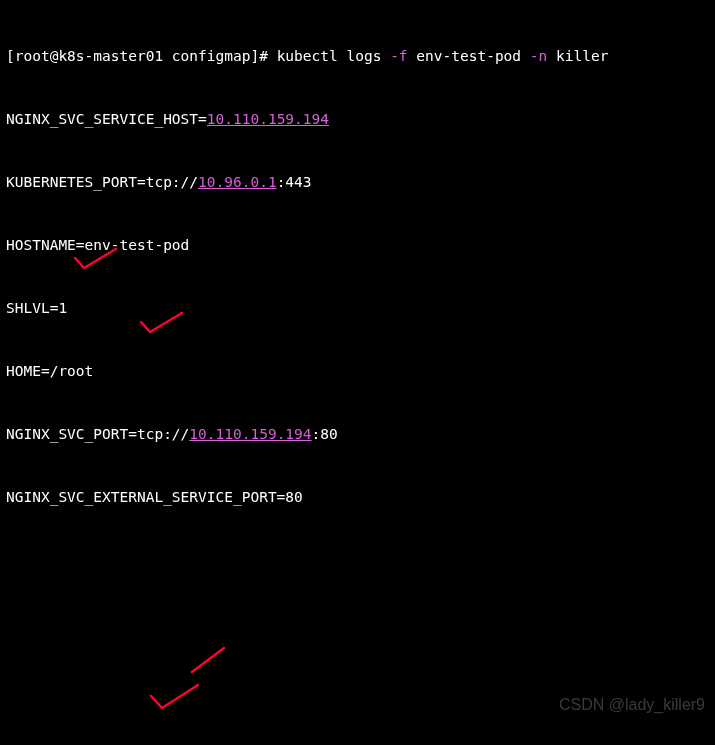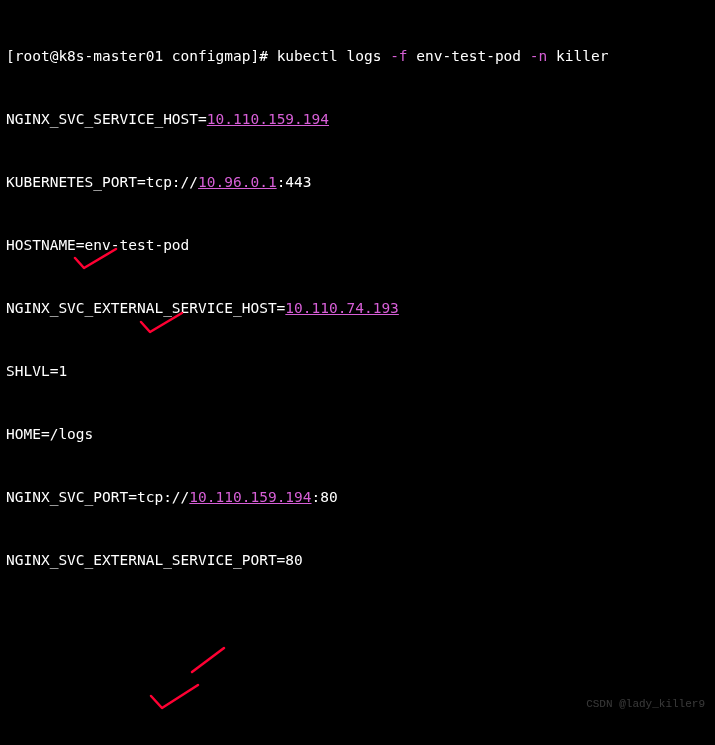--- a/index.html
+++ b/index.html
@@ -31,35 +31,34 @@
   
   .check {
     position: absolute;
     pointer-events: none;
   }
   .watermark {
     position: absolute;
     right: 10px;
     bottom: 22px;
     color: rgba(255,255,255,0.22);
-    font-family: Liberation Mono, monospace;
-    font-size: 11px;
+    font-family: Liberation Sans, sans-serif;
+    font-size: 16px;
   }
 </style>
 </head>
 <body>
 
 <div class="terminal">
   <span class="line"><span class="prompt">[root@k8s-master01 configmap]# </span><span class="cmd">kubectl logs </span><span class="flag">-f</span><span class="arg"> env-test-pod </span><span class="flag">-n</span><span class="arg"> killer</span></span>
   <span class="line"><span>NGINX_SVC_SERVICE_HOST=</span><span class="ip">10.110.159.194</span><span></span></span>
   <span class="line"><span>KUBERNETES_PORT=tcp://</span><span class="ip">10.96.0.1</span><span>:443</span></span>
   <span class="line"><span>HOSTNAME=env-test-pod</span></span>
-  <span class="line"><span>NGINX_SVC_EXTERNAL_SERVICE_HOST=</span><span class="ip">10.110.74.193</span></span>
   <span class="line"><span>SHLVL=1</span></span>
-  <span class="line"><span>HOME=/logs</span></span>
+  <span class="line"><span>HOME=/root</span></span>
   <span class="line"><span>NGINX_SVC_PORT=tcp://</span><span class="ip">10.110.159.194</span><span>:80</span></span>
   <span class="line"><span>NGINX_SVC_EXTERNAL_SERVICE_PORT=80</span></span>
   
   
   
   
   
   
   
   

